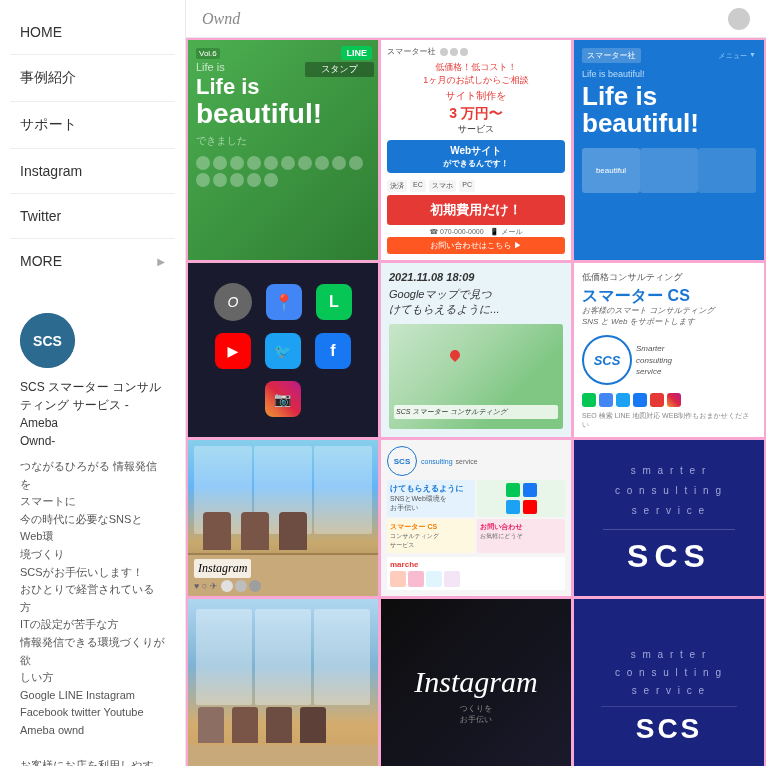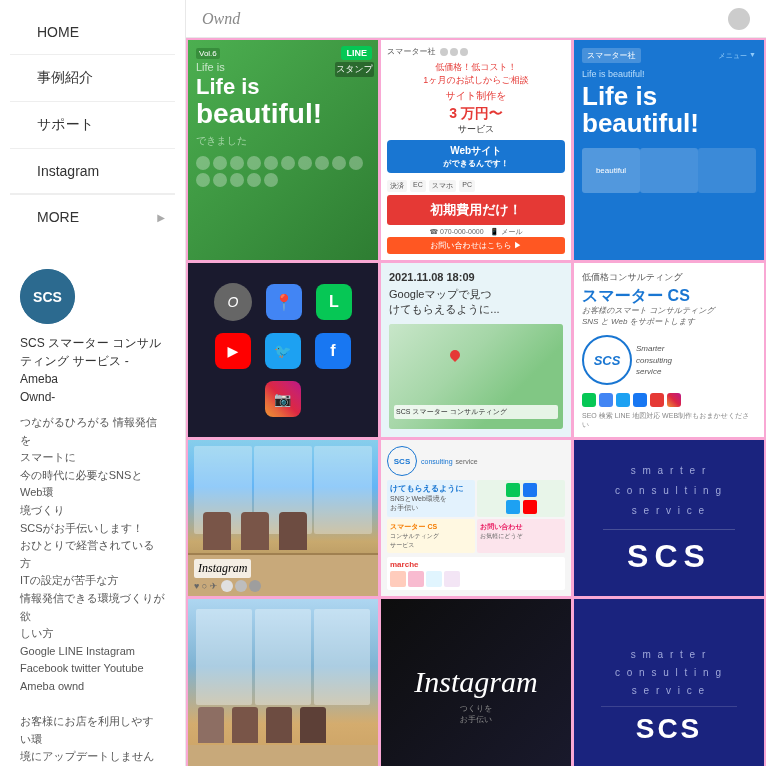--- a/index.html
+++ b/index.html
@@ -28,21 +28,20 @@
     }
 
     .sidebar-nav-item {
       padding: 14px 20px;
       font-size: 14px;
       color: #333;
       cursor: pointer;
       display: flex;
       align-items: center;
       justify-content: space-between;
-      margin-left: 17px;
     }
 
     .sidebar-avatar-section {
       padding: 20px;
       display: flex;
       flex-direction: column;
       align-items: flex-start;
     }
 
     .avatar-circle {
@@ -138,21 +137,21 @@
     
     .cell1 {
       background: linear-gradient(135deg, #4caf50 0%, #2e7d32 100%);
       display: flex;
       flex-direction: column;
       align-items: flex-start;
       padding: 8px;
     }
     .cell1-vol { font-size: 8px; color: #fff; background: #388e3c; padding: 1px 3px; border-radius: 2px; margin-bottom: 2px; }
     .cell1-line-badge { position: absolute; top: 6px; right: 6px; background: #06c755; color: #fff; font-size: 9px; padding: 2px 5px; border-radius: 3px; font-weight: bold; }
-    .cell1-stamp { position: absolute; top: 22px; right: 4px; font-size: 9px; color: #fff; background: rgba(0,0,0,0.3); padding: 1px 1px; border-radius: 2px; }
+    .cell1-stamp { position: absolute; top: 22px; right: 4px; font-size: 9px; color: #fff; background: rgba(0,0,0,0.3); padding: 1px 16px; border-radius: 2px; }
     .person-icon { width: 14px; height: 14px; background: rgba(255,255,255,0.3); border-radius: 50%; }
 
     
     .cell2 {
       background: #fff;
       display: flex;
       flex-direction: column;
       padding: 6px;
       font-size: 9px;
     }
@@ -188,20 +187,21 @@
     .soc-facebook { background: #1877f2; }
     .soc-instagram { background: linear-gradient(45deg, #f09433, #e6683c, #dc2743, #cc2366, #bc1888); }
     .soc-ownd { background: #555; border-radius: 50%; }
 
     
     .cell5 {
       background: #e8f4f8;
       display: flex;
       flex-direction: column;
       padding: 8px;
+      font-style: italic;
     }
     .cell5-date { font-size: 11px; color: #333; font-weight: bold; margin-bottom: 4px; }
     .cell5-text { font-size: 11px; color: #333; line-height: 1.4; }
     .cell5-map { flex: 1; background: #c8e6c9; border-radius: 3px; margin-top: 6px; position: relative; }
 
     
     .cell6 {
       background: #fff;
       display: flex;
       flex-direction: column;
@@ -254,20 +254,23 @@
     </div>
     <div class="nav-divider"></div>
     <div class="sidebar-nav-item">
       <span>サポート</span>
     </div>
     <div class="nav-divider"></div>
     <div class="sidebar-nav-item">
       <span>Instagram</span>
     </div>
     <div class="nav-divider"></div>
+    <div class="sidebar-nav-item">
+      <span>Twitter</span>
+    </div>
     <div class="nav-divider"></div>
     <div class="sidebar-nav-item">
       <span>MORE</span>
       <span class="chevron">▶</span>
     </div>
   </div>
 
   <div class="sidebar-avatar-section">
     <div class="avatar-circle">
       <svg viewBox="0 0 55 55" xmlns="http://www.w3.org/2000/svg">

